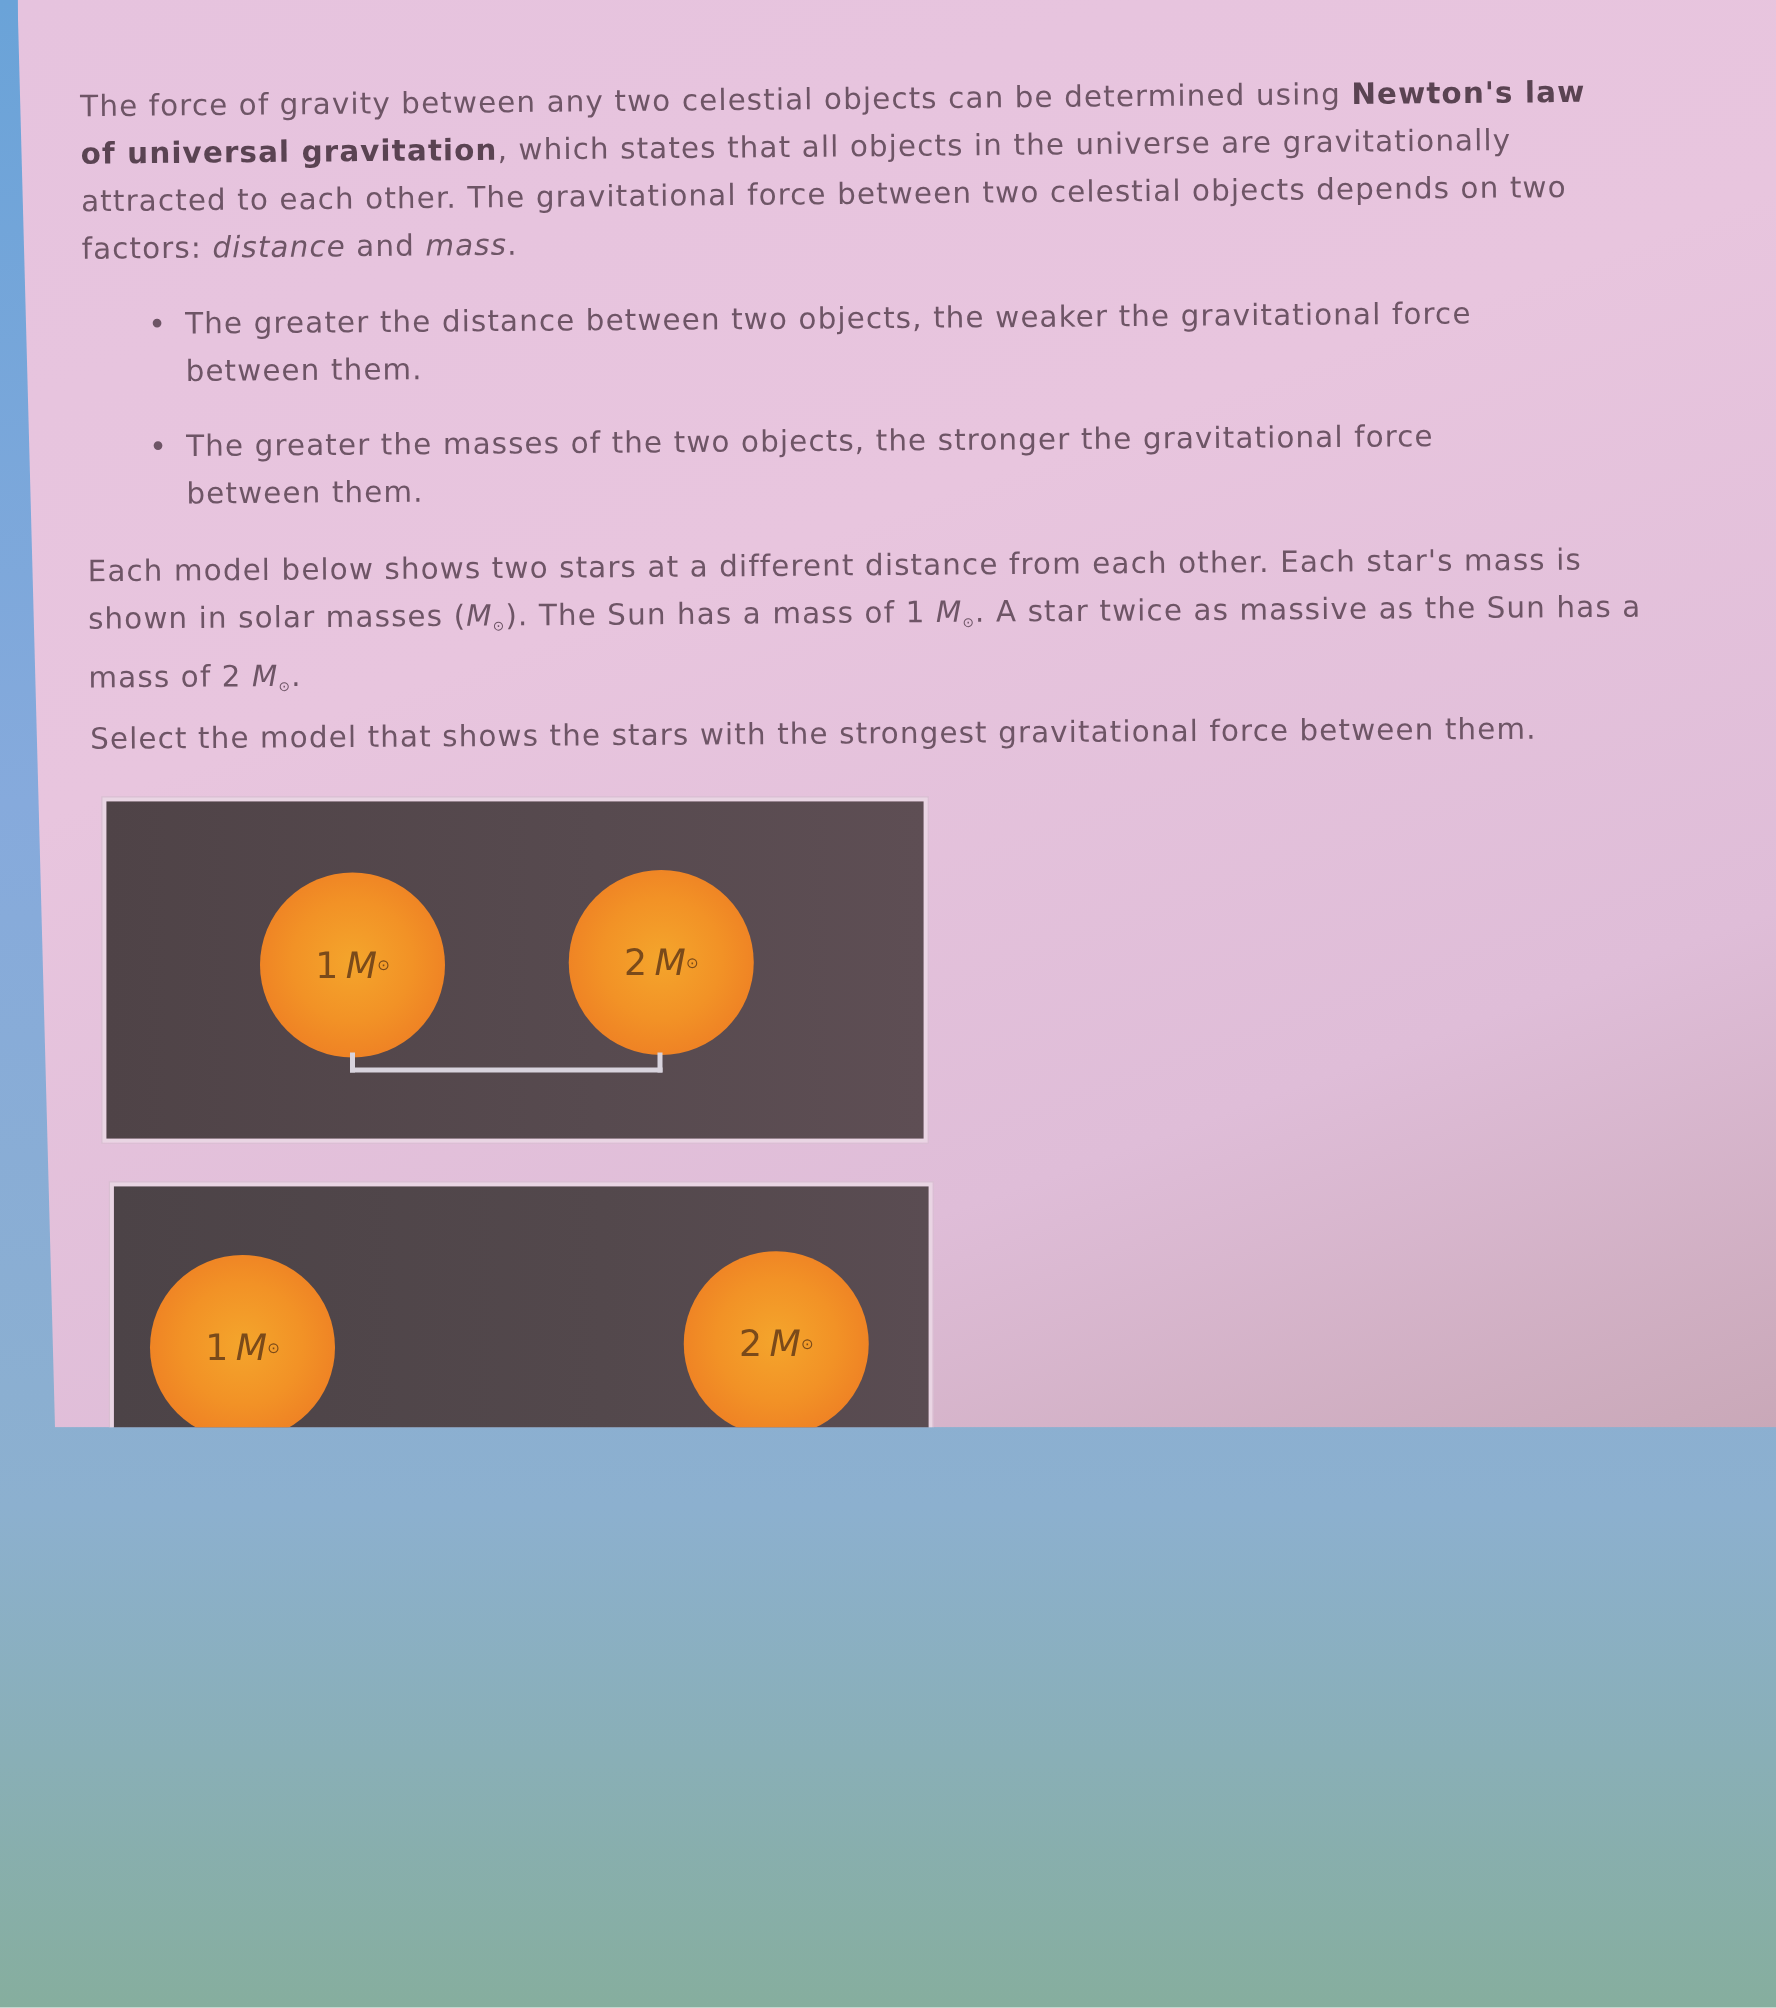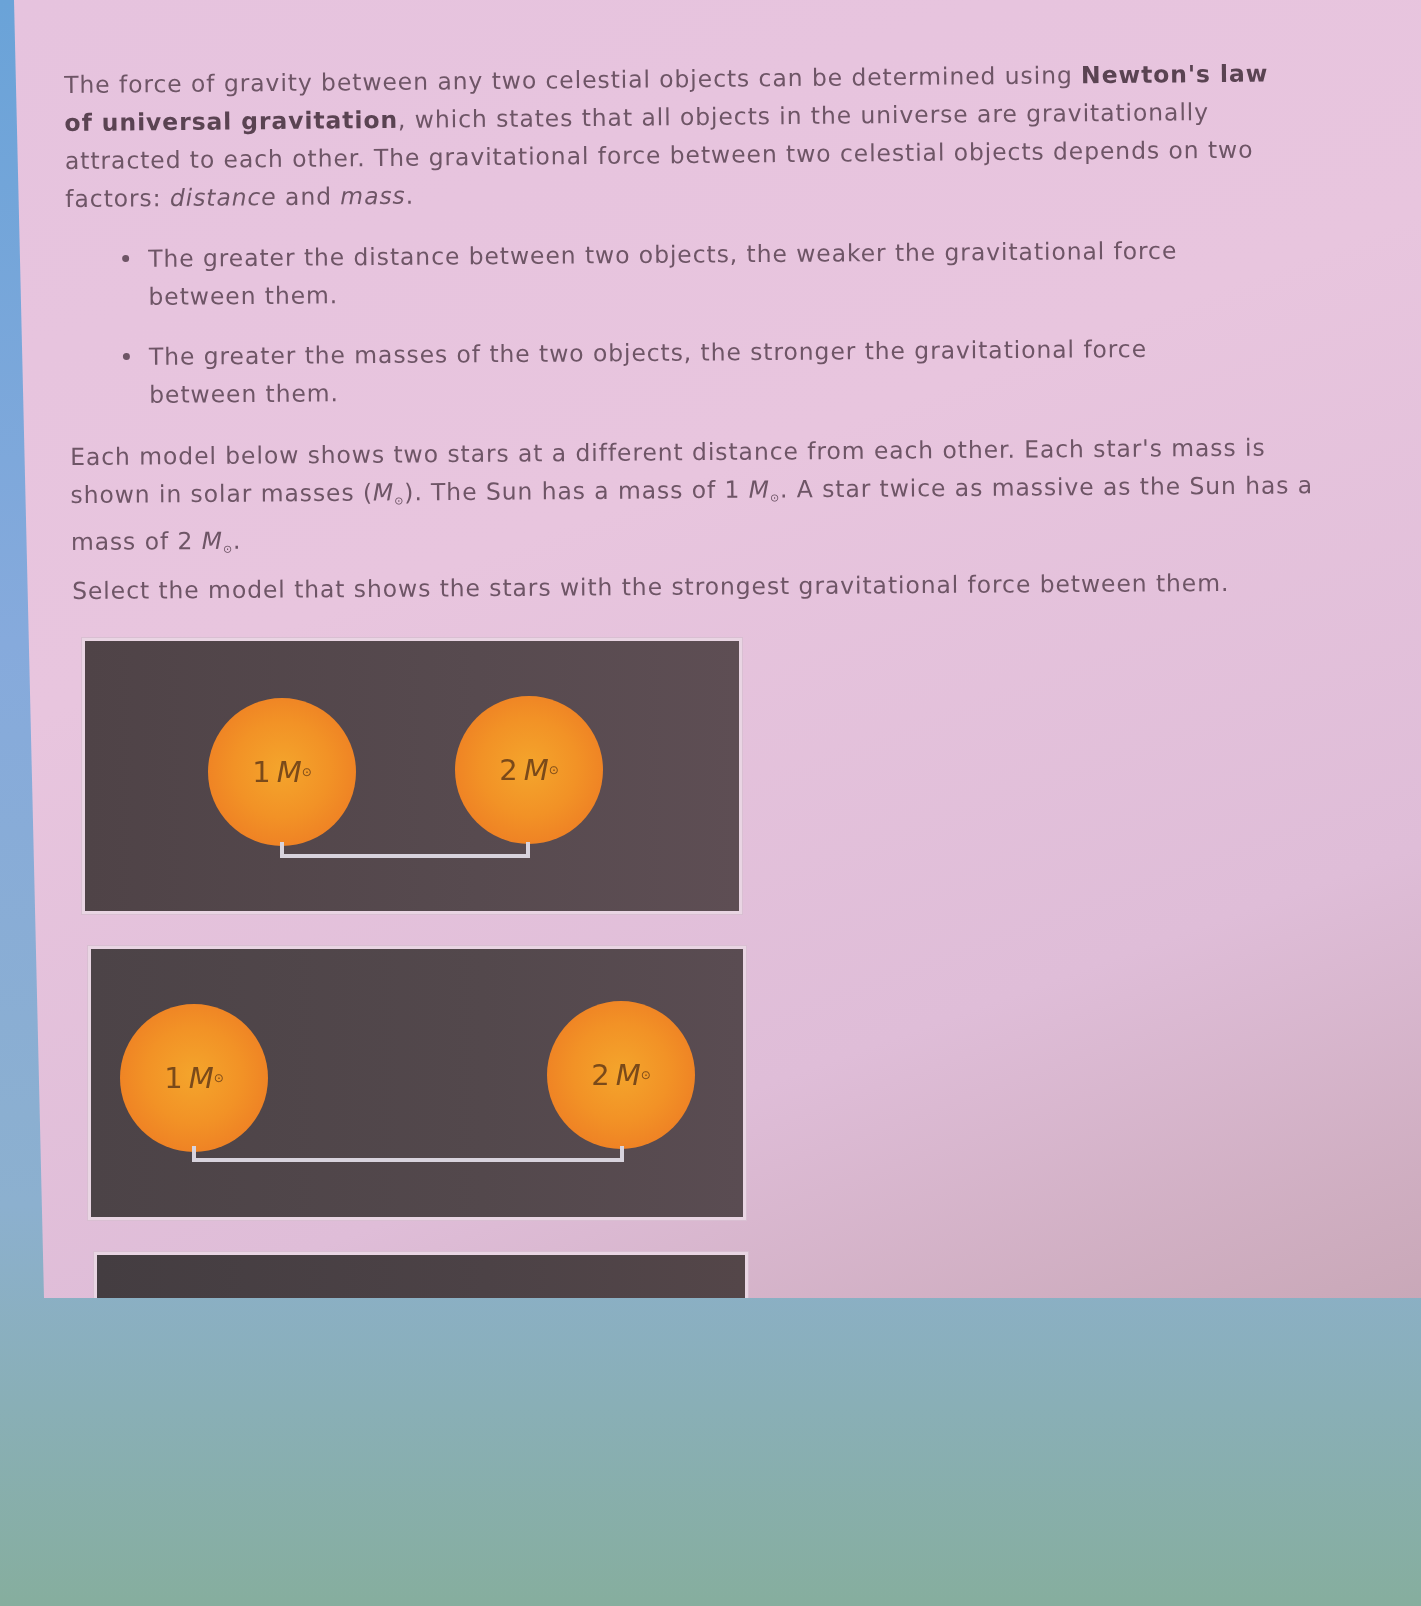--- a/index.html
+++ b/index.html
@@ -5,21 +5,21 @@
     * { box-sizing: border-box; margin: 0; padding: 0; }
     html, body { width: 1421px; height: 1606px; overflow: hidden; }
     body {
       position: relative;
       background: linear-gradient(180deg, #6aa3d8 0%, #86aadc 40%, #8cb0cf 75%, #86ae9e 100%);
       font-family: "DejaVu Sans", sans-serif;
     }
     .page {
       position: absolute;
       left: 14px; top: 0;
-      width: 1407px; height: 1298px;
+      width: 1407px; height: 1142px;
       background: linear-gradient(160deg, #e6c3de 0%, #e8c5de 40%, #dfbdd8 75%, #c9a8b8 100%);
       clip-path: polygon(0 0, 100% 0, 100% 100%, 30px 100%);
     }
     .text {
       position: absolute;
       color: #6e5566;
       font-size: 23.5px;
       line-height: 38px;
       letter-spacing: 0.9px;
     }

